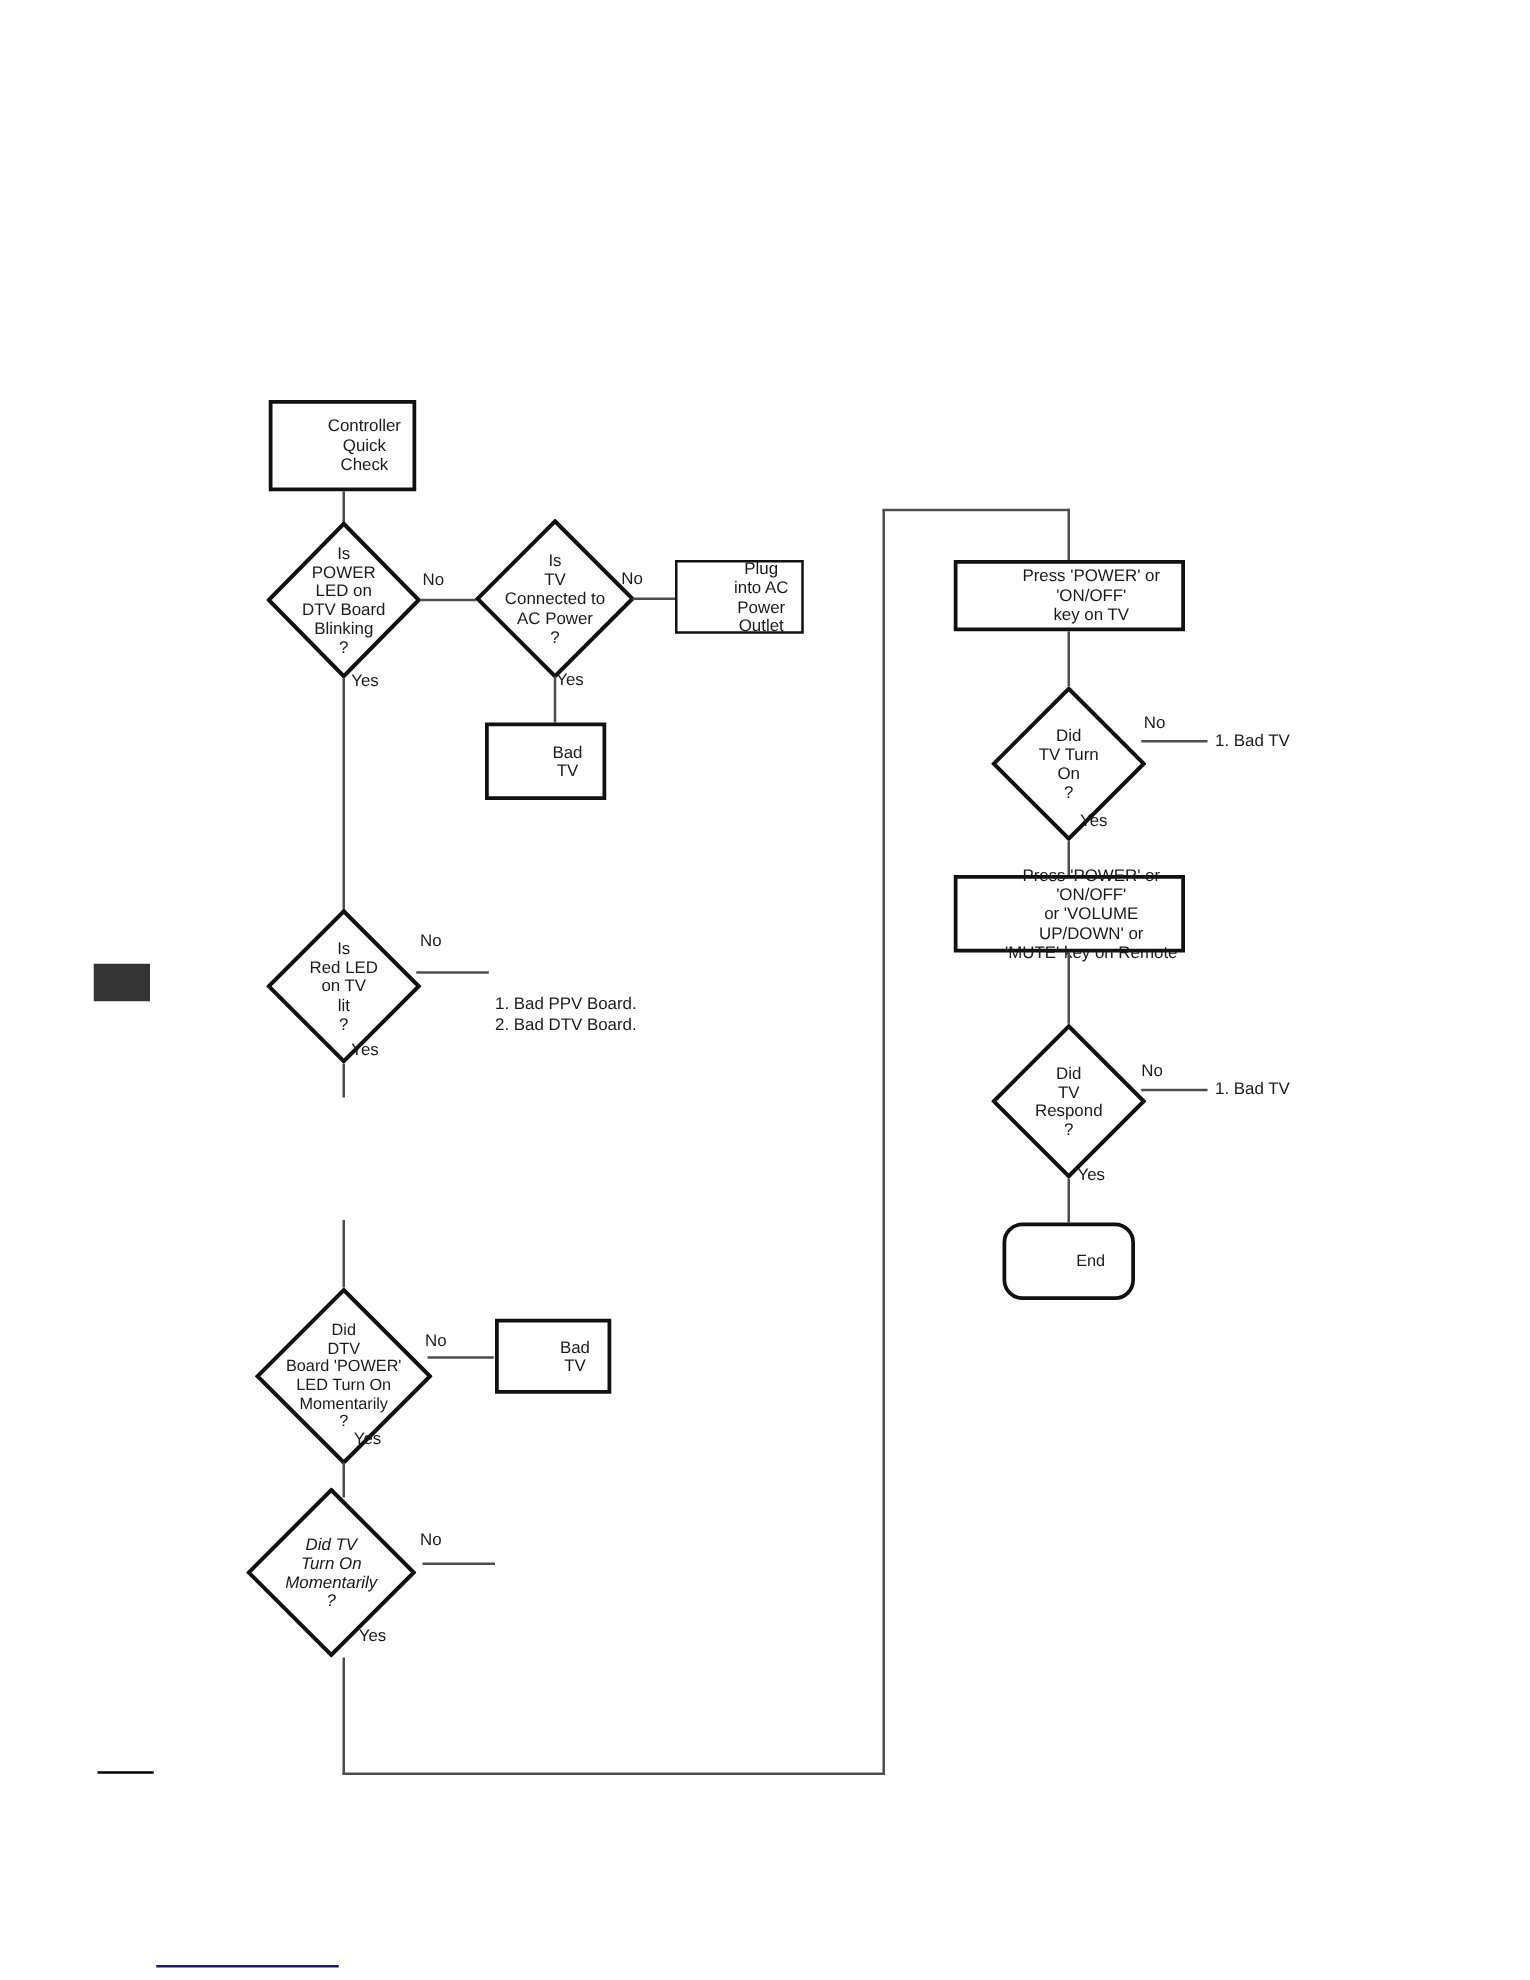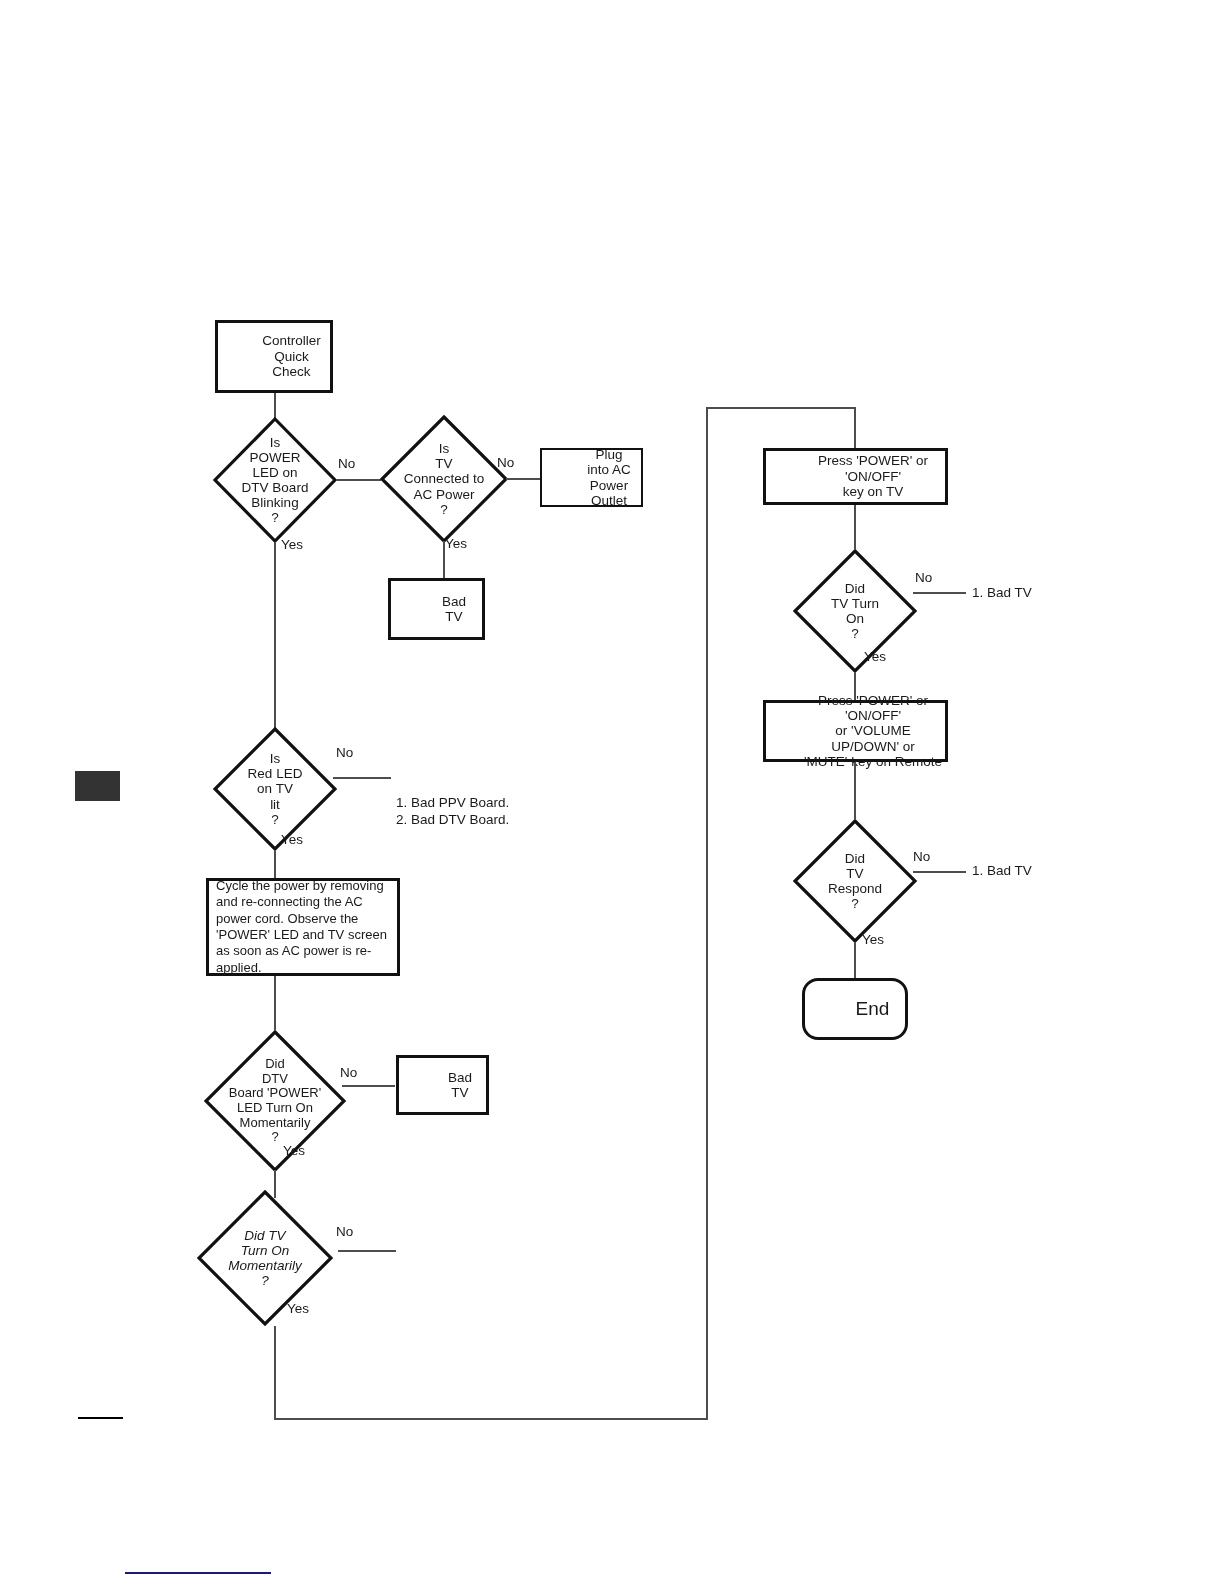--- a/index.html
+++ b/index.html
@@ -36,21 +36,21 @@
     background: #ffffff;
     font-size: 13.5px;
   }
   .rect.thin {
     border-width: 2.5px;
   }
   .rounded {
     border: 3px solid #111111;
     border-radius: 16px;
     background: #ffffff;
-    font-size: 19px;
+    font-size: 13px;
   }
   .rect.left-text {
     justify-content: flex-start;
     text-align: left;
     padding: 5px 7px;
     line-height: 1.26;
     font-size: 13px;
   }
   
   .diamond {
@@ -179,23 +179,20 @@
 lit
 ?</div>
   </div>
   <div class="ln h" style="left:333px; top:777px; width:58px;"></div>
   <div class="lbl" style="left:336px; top:745px;">No</div>
   <div class="lbl left" style="left:396px; top:759px; width:190px;margin-top:36px;">1. Bad PPV Board.
 2. Bad DTV Board.</div>
   <div class="ln v" style="left:274px; top:851px; height:27px;"></div>
   <div class="lbl" style="left:281px; top:832px;">Yes</div>
 
-  <div class="node rect left-text" style="left:206px; top:878px; width:194px; height:98px;">
-    <span>Cycle the power by removing and re-connecting the AC power cord.  Observe the 'POWER' LED and TV screen as soon as AC power is re-applied.</span>
-  </div>
   <div class="ln v" style="left:274px; top:976px; height:54px;"></div>
 
   <div class="diamond" style="left:204px; top:1030px; width:142px; height:142px;">
     <svg width="142" height="142" viewBox="0 0 142 142">
       <polygon points="71,2 140,71 71,140 2,71" fill="#ffffff" stroke="#111111" stroke-width="3.2"></polygon>
     </svg>
     <div class="dlabel" style="font-size:13px;">Did
 DTV
 Board 'POWER'
 LED Turn On

